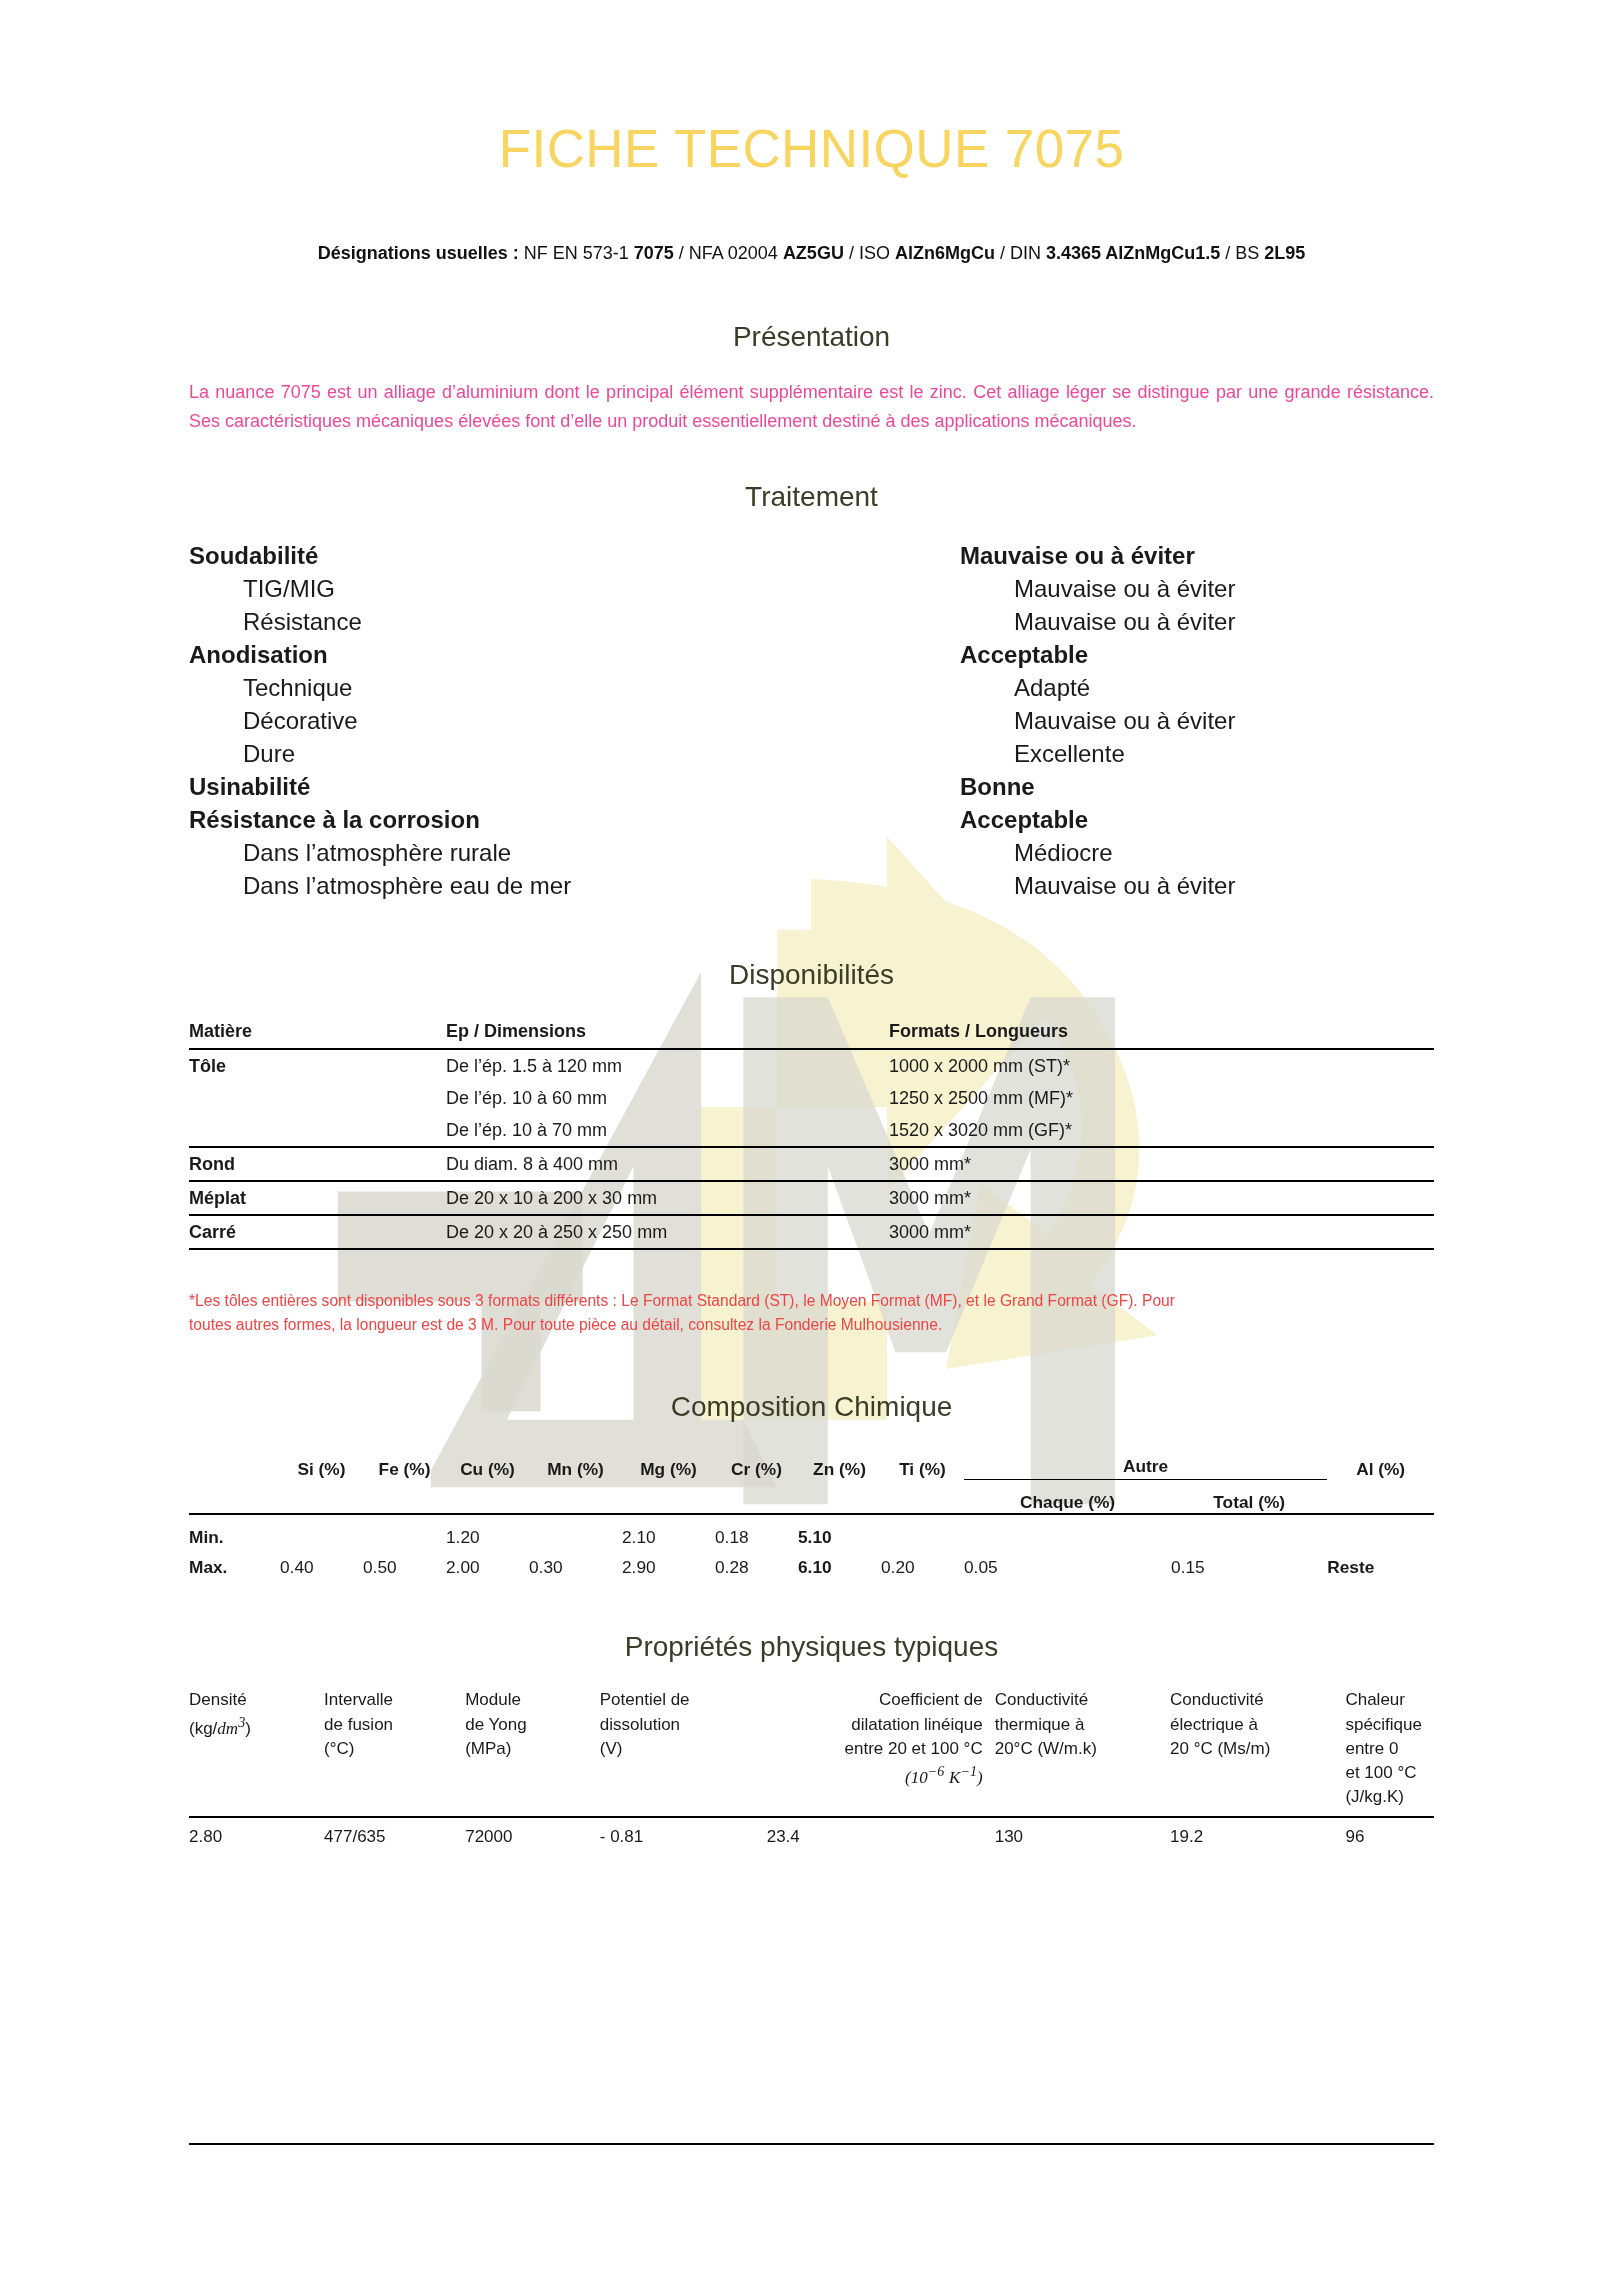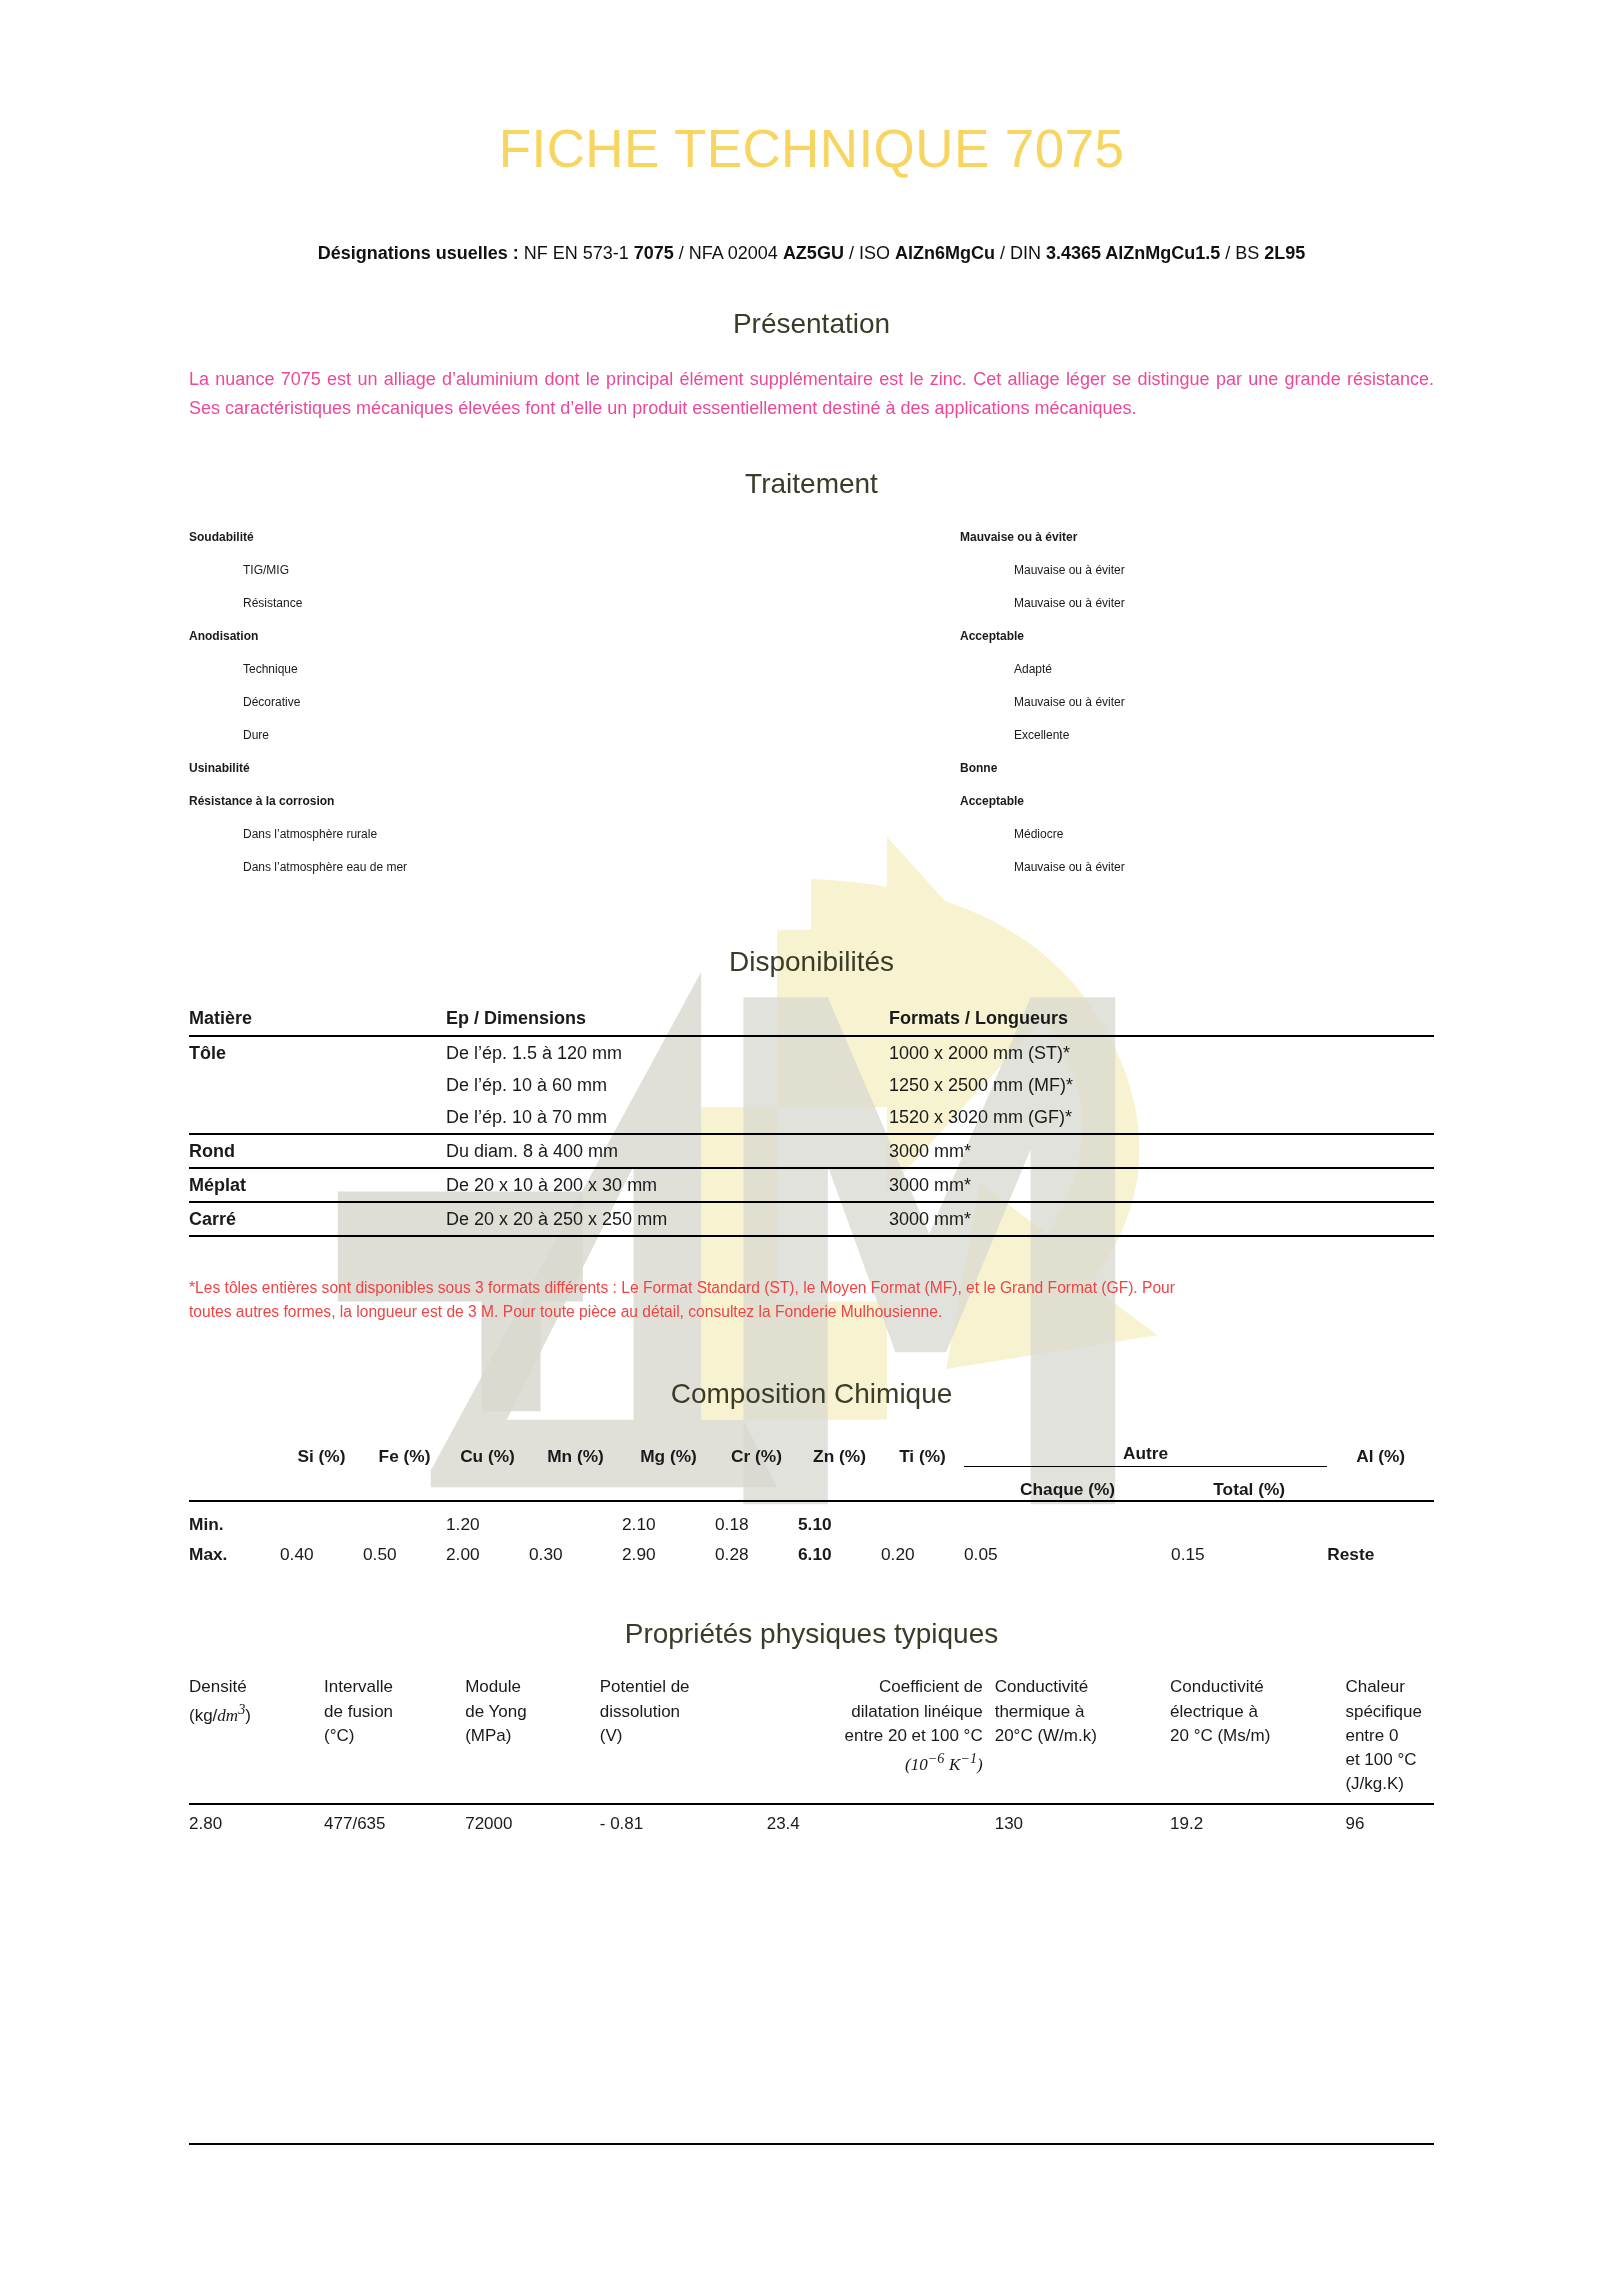--- a/index.html
+++ b/index.html
@@ -61,42 +61,42 @@
 
   
   .section-heading {
     text-align: center;
     font-size: 28px;
     font-weight: 400;
     color: #3A3C28;
     margin: 0;
     line-height: 1.2;
   }
-  .sec-presentation { margin-top: 41px; }
+  .sec-presentation { margin-top: 54px; }
   .sec-traitement   { margin-top: 44px; }
   .sec-dispo        { margin-top: 51px; }
   .sec-compo        { margin-top: 52px; }
   .sec-proprietes   { margin-top: 52px; }
 
   
   .presentation-body {
     margin-top: 24px;
     font-size: 18px;
     line-height: 1.62;
     text-align: justify;
     color: #ec4899;
   }
   .presentation-body p { margin: 0; }
   .example-line { margin-top: 1.7px; }
   .example-line .it { font-style: italic; }
 
   
   .traitement {
     margin-top: 30px;
-    font-size: 12px;
+    font-size: 24px;
     line-height: 1.0;
   }
   .tr-row {
     display: flex;
     align-items: baseline;
     height: 33px;
   }
   .tr-label { width: 771px; flex: none; }
   .tr-value { flex: 1; }
   .tr-row.lvl1 .tr-label,

